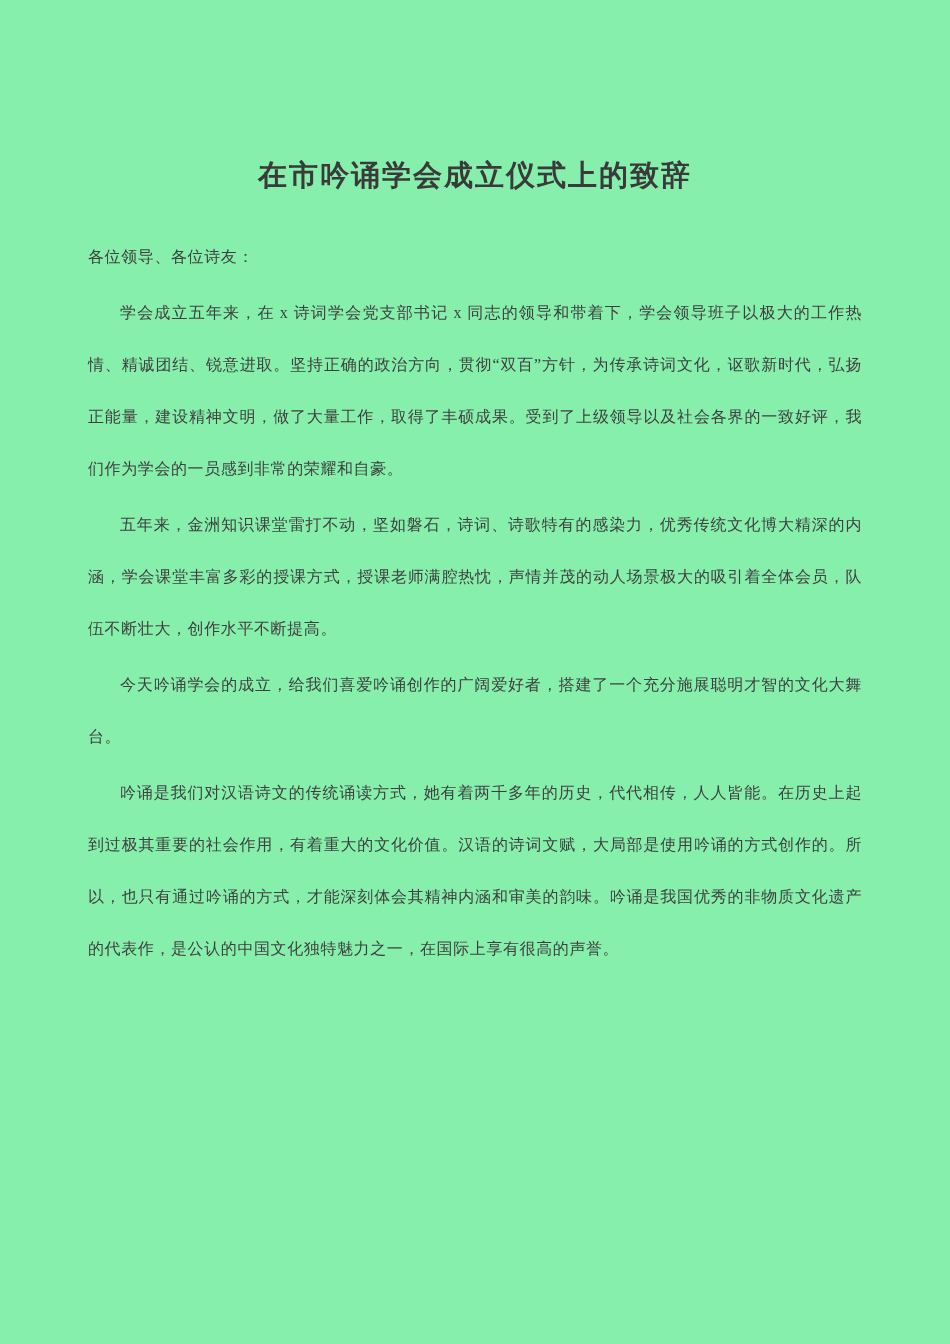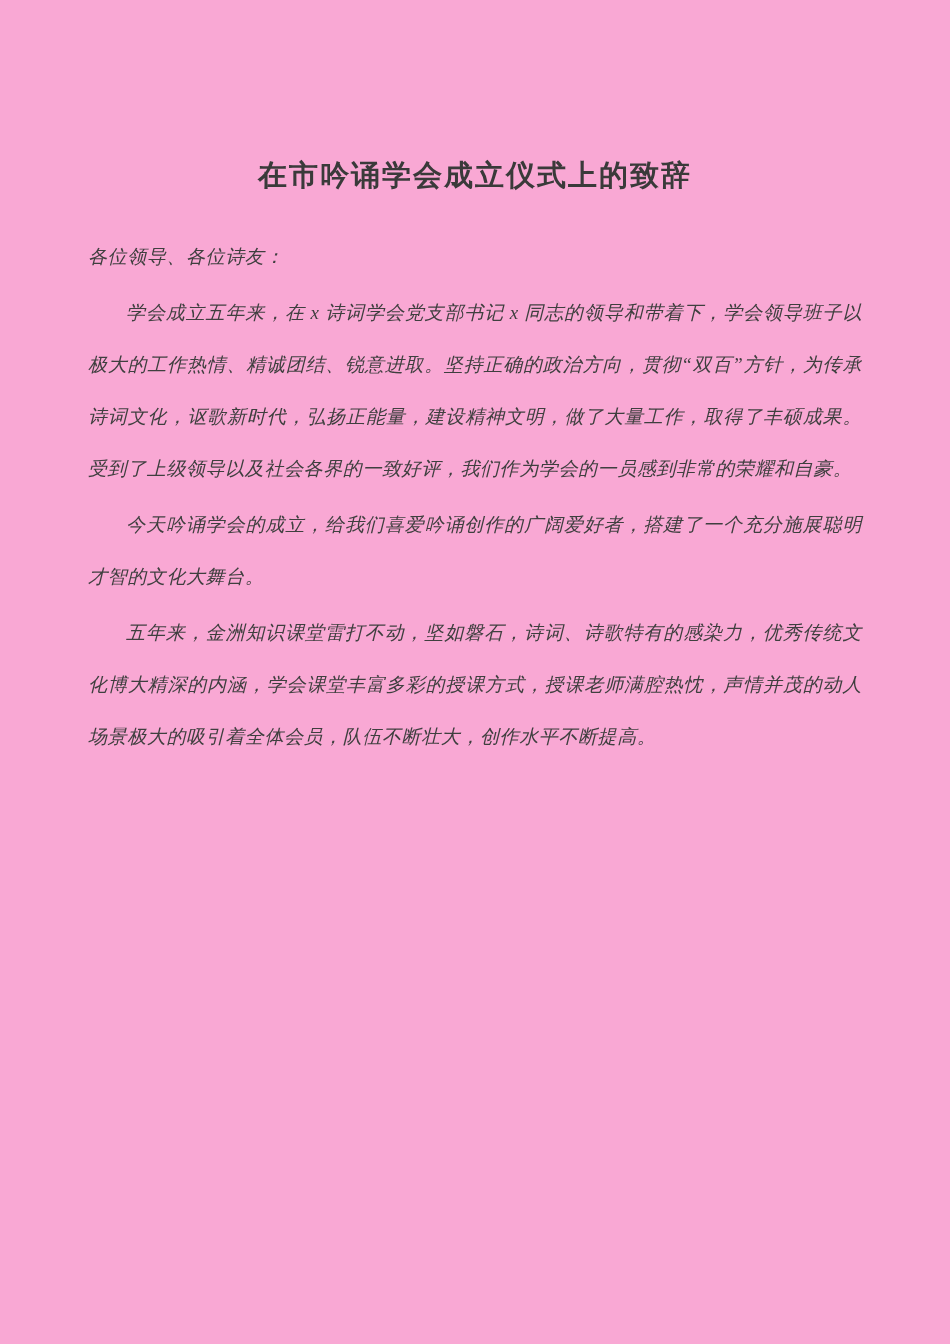--- a/index.html
+++ b/index.html
@@ -9,55 +9,55 @@
     body {
       width: 950px;
       height: 1344px;
       font-family: "Liberation Serif", "DejaVu Serif", serif;
       color: #3f3f3f;
       overflow: hidden;
     }
     .page {
       width: 950px;
       height: 1344px;
-      background: #f9a8d4;
+      background: #86efac;
       padding: 158px 88px 40px 88px;
     }
     .doc-title {
       font-size: 29px;
       line-height: 35px;
       font-weight: bold;
       text-align: center;
       letter-spacing: 2px;
       margin-bottom: 38px;
       color: #3a3a3a;
     }
     .para {
-      font-size: 19px;
+      font-size: 16px;
       line-height: 52px;
       text-align: justify;
       letter-spacing: 0.6px;
       margin-bottom: 4px;
       word-break: break-all;
       color: #3f3f3f;
-      font-style: italic;
     }
     .indent {
       text-indent: 2em;
     }
   </style>
 </head>
 <body>
 
 <div class="page">
   <h1 class="doc-title">在市吟诵学会成立仪式上的致辞</h1>
 
   <p class="para">各位领导、各位诗友：</p>
 
 
 
   <p class="para indent">学会成立五年来，在 x 诗词学会党支部书记 x 同志的领导和带着下，学会领导班子以极大的工作热情、精诚团结、锐意进取。坚持正确的政治方向，贯彻“双百”方针，为传承诗词文化，讴歌新时代，弘扬正能量，建设精神文明，做了大量工作，取得了丰硕成果。受到了上级领导以及社会各界的一致好评，我们作为学会的一员感到非常的荣耀和自豪。</p>
 
+  <p class="para indent">五年来，金洲知识课堂雷打不动，坚如磐石，诗词、诗歌特有的感染力，优秀传统文化博大精深的内涵，学会课堂丰富多彩的授课方式，授课老师满腔热忱，声情并茂的动人场景极大的吸引着全体会员，队伍不断壮大，创作水平不断提高。</p>
+
   <p class="para indent">今天吟诵学会的成立，给我们喜爱吟诵创作的广阔爱好者，搭建了一个充分施展聪明才智的文化大舞台。</p>
 
-  <p class="para indent">五年来，金洲知识课堂雷打不动，坚如磐石，诗词、诗歌特有的感染力，优秀传统文化博大精深的内涵，学会课堂丰富多彩的授课方式，授课老师满腔热忱，声情并茂的动人场景极大的吸引着全体会员，队伍不断壮大，创作水平不断提高。</p>
-
+  <p class="para indent">吟诵是我们对汉语诗文的传统诵读方式，她有着两千多年的历史，代代相传，人人皆能。在历史上起到过极其重要的社会作用，有着重大的文化价值。汉语的诗词文赋，大局部是使用吟诵的方式创作的。所以，也只有通过吟诵的方式，才能深刻体会其精神内涵和审美的韵味。吟诵是我国优秀的非物质文化遗产的代表作，是公认的中国文化独特魅力之一，在国际上享有很高的声誉。</p>
 </div>
 
 </body></html>

